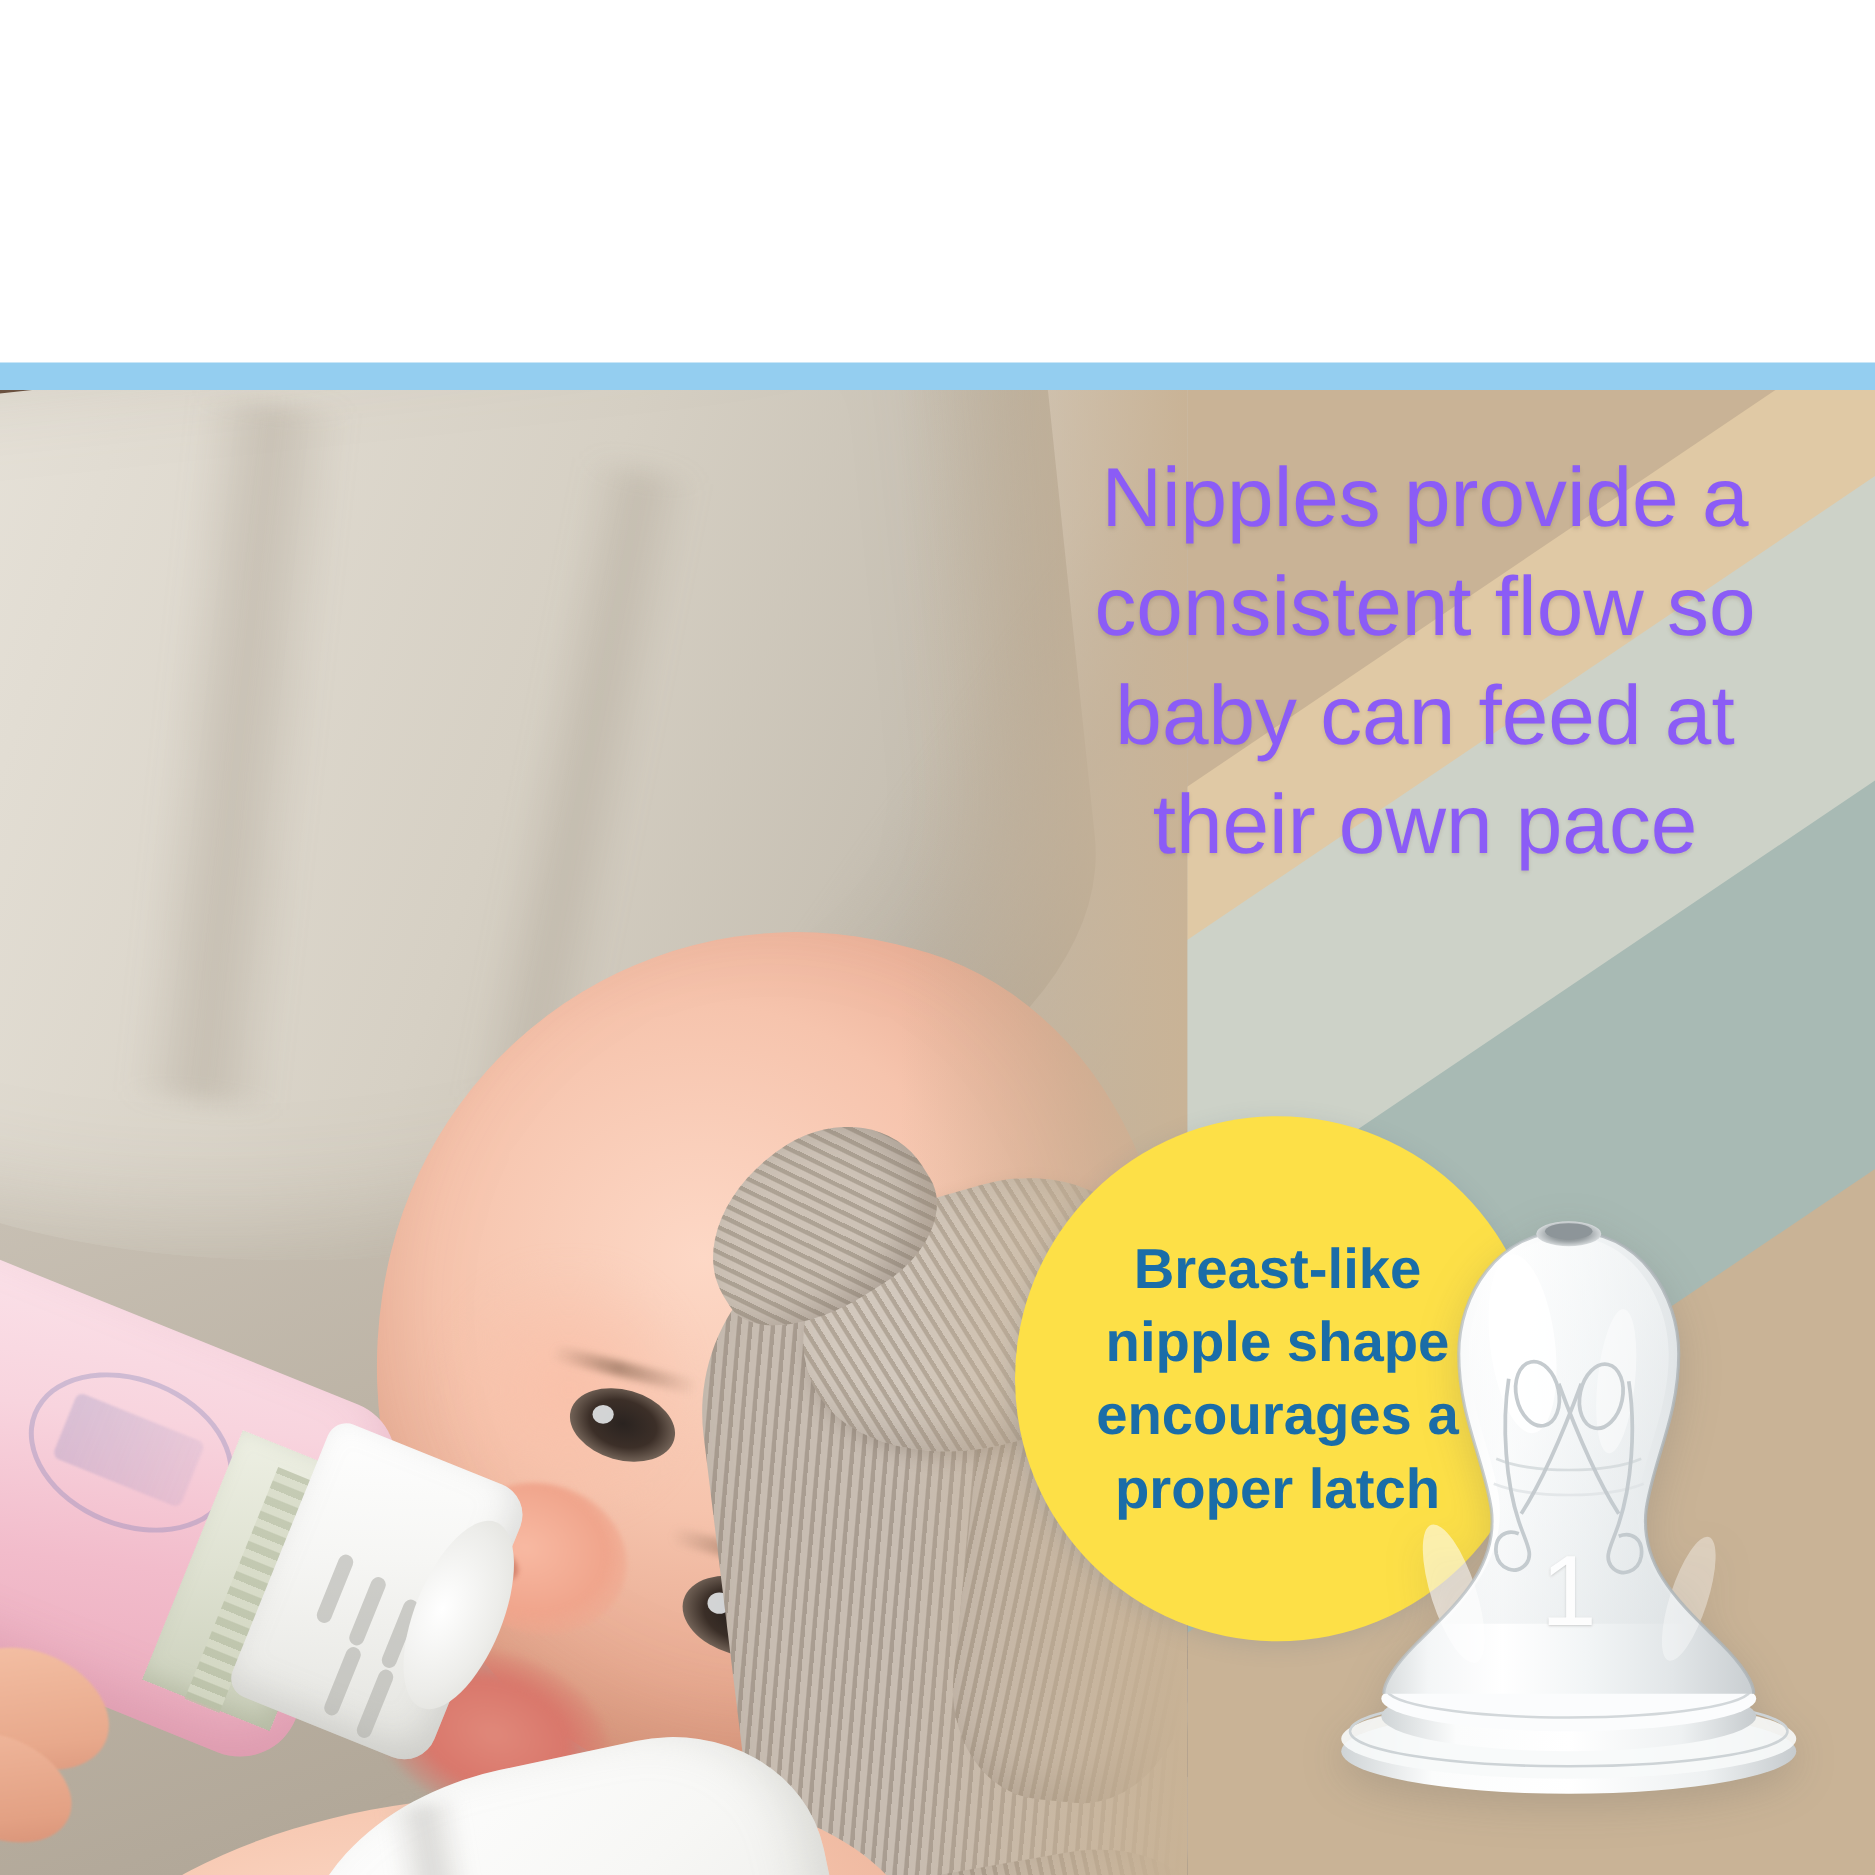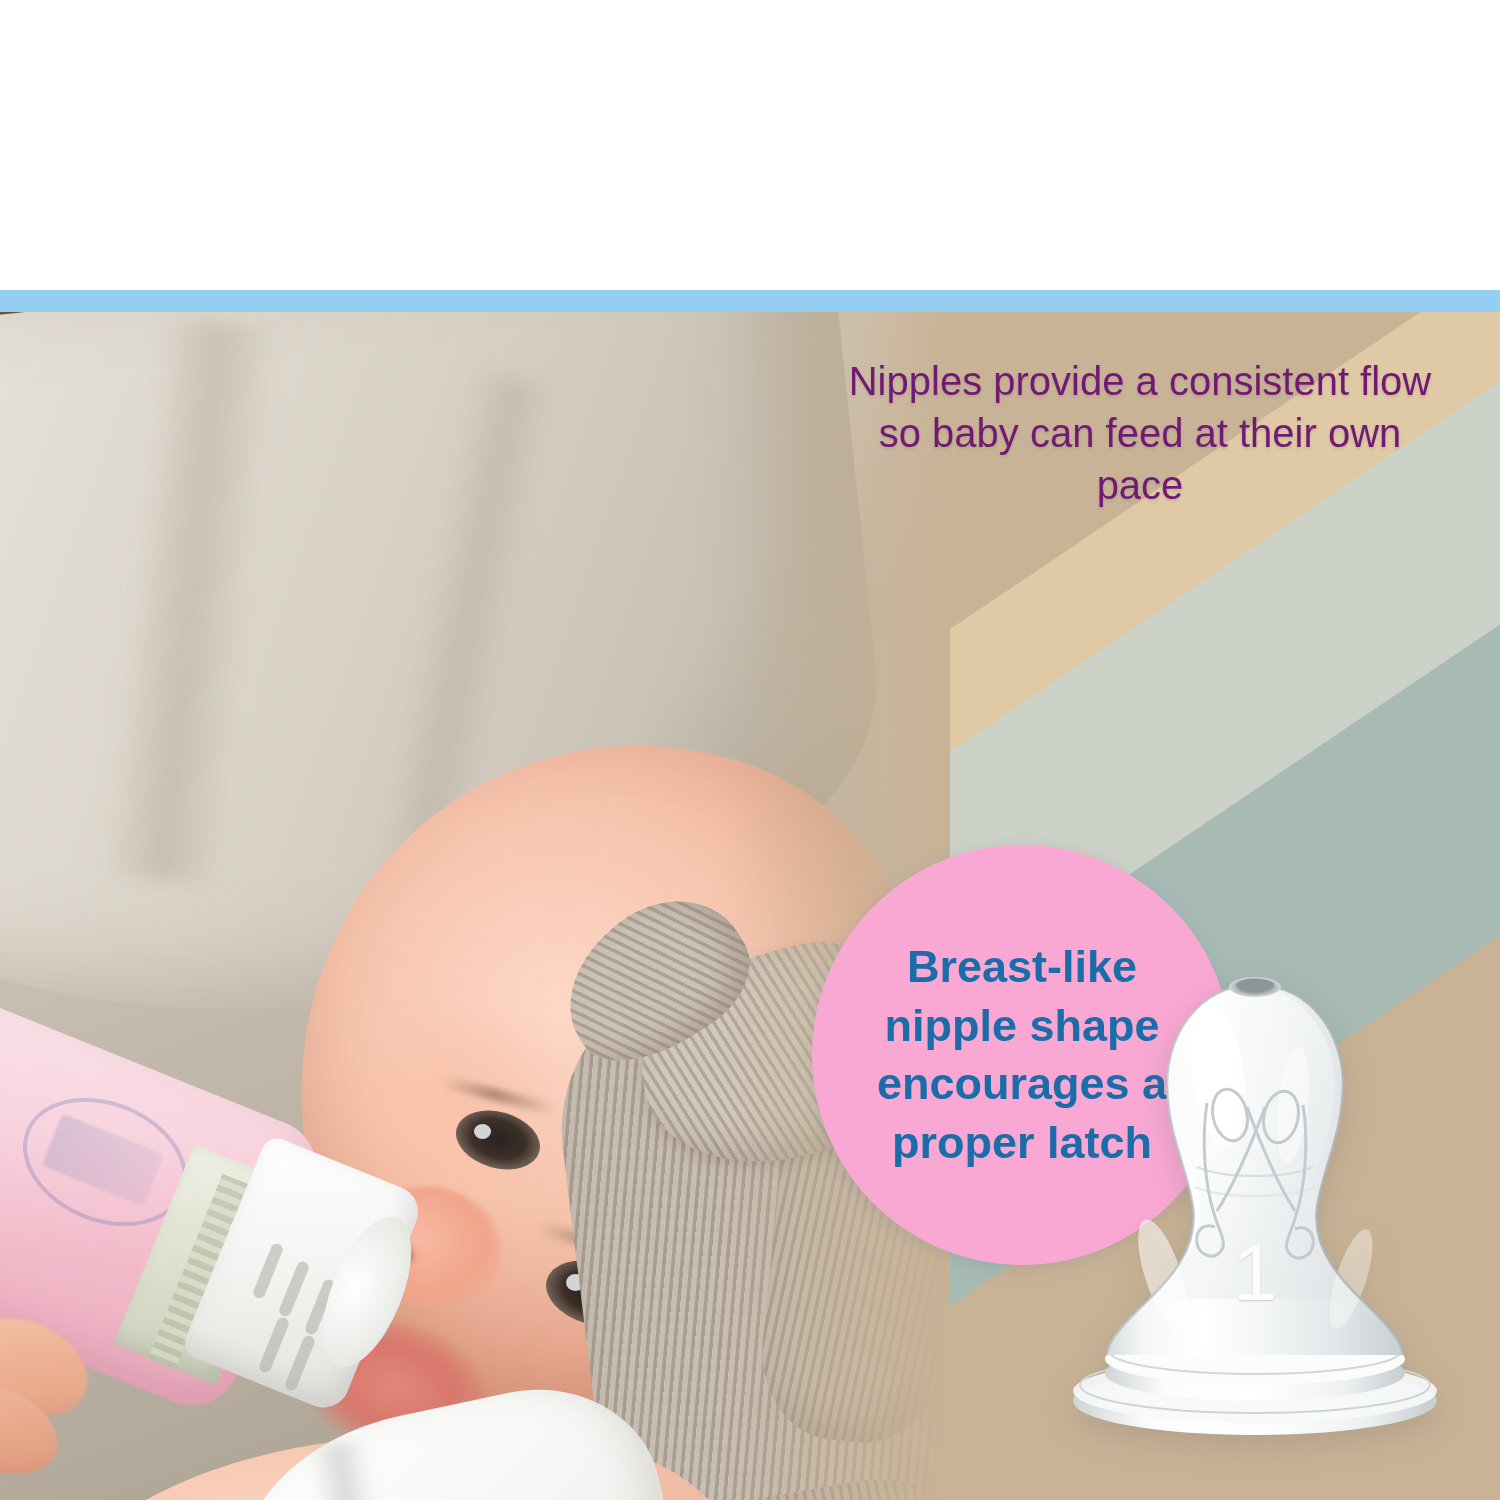--- a/index.html
+++ b/index.html
@@ -295,29 +295,29 @@
   
   #photo-fade {
     position:absolute; right:0; top:0; width:230px; height:1188px;
     background:linear-gradient(90deg, rgba(201,179,150,0) 0%, rgba(201,179,150,0.55) 55%, rgba(201,179,150,1) 100%);
   }
 
   
   #body-copy {
     position:absolute; left:840px; top:355px; width:600px;
     text-align:center; z-index:30;
-    color:#701a75;
-    font-size:40px; font-weight:300; line-height:1.30;
+    color:#8b5cf6;
+    font-size:67px; font-weight:300; line-height:1.30;
     text-shadow:0 2px 3px rgba(120,100,78,0.22);
   }
 
   
   #badge {
-    position:absolute; left:812px; top:845px; width:420px; height:420px;
-    background:#f9a8d4; border-radius:50%;
+    position:absolute; left:812px; top:893px; width:420px; height:420px;
+    background:#fde047; border-radius:50%;
     display:flex; align-items:center; justify-content:center;
     z-index:34;
     box-shadow:0 4px 18px rgba(90,110,130,0.18);
   }
   #badge-text {
     color:#1A6DA8; font-size:45px; font-weight:700;
     line-height:1.30; text-align:center; padding:0 30px;
   }
 
   

